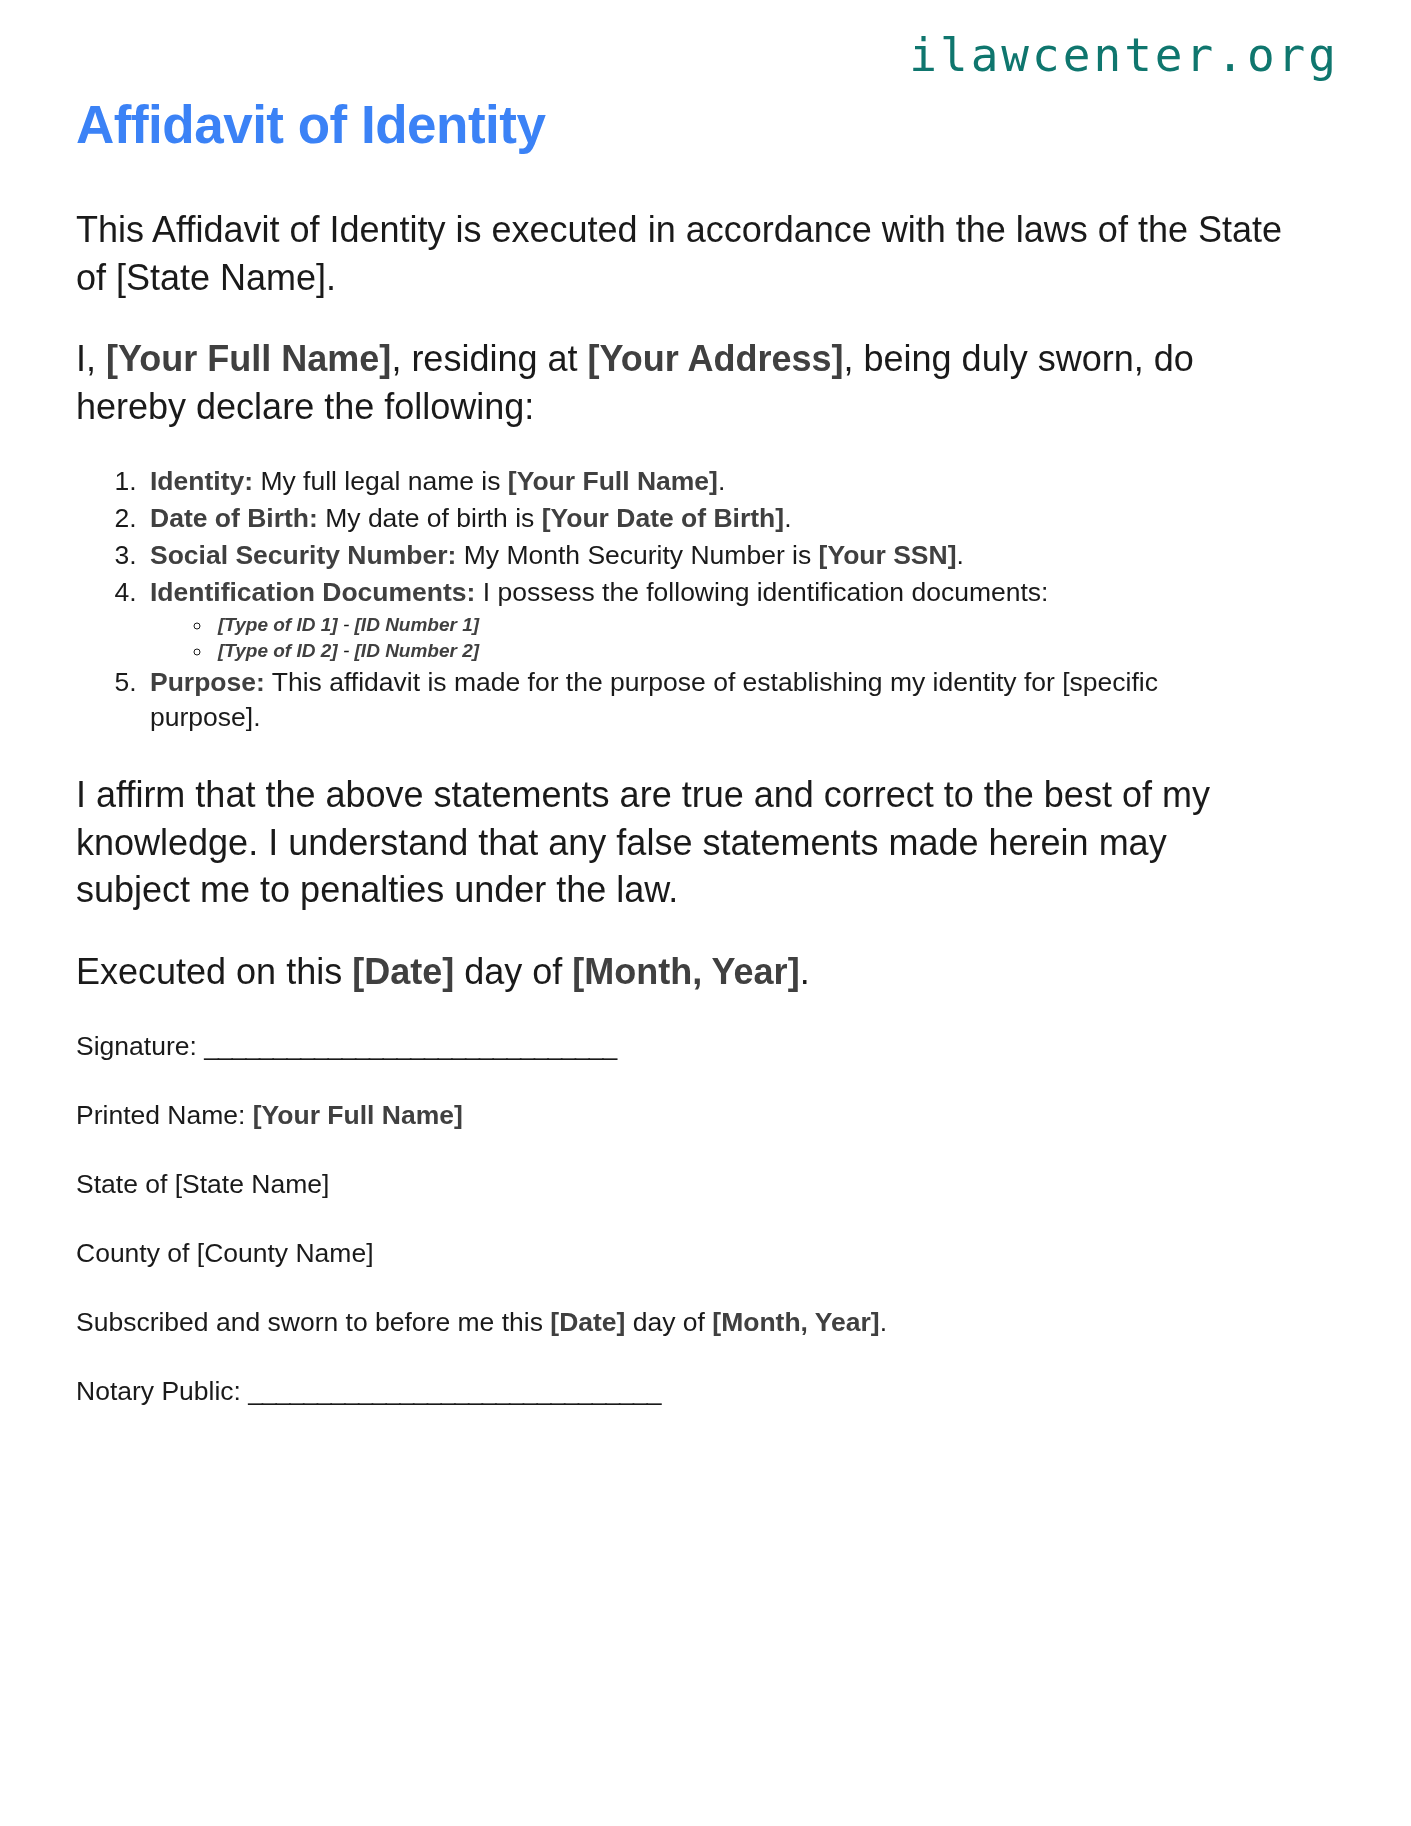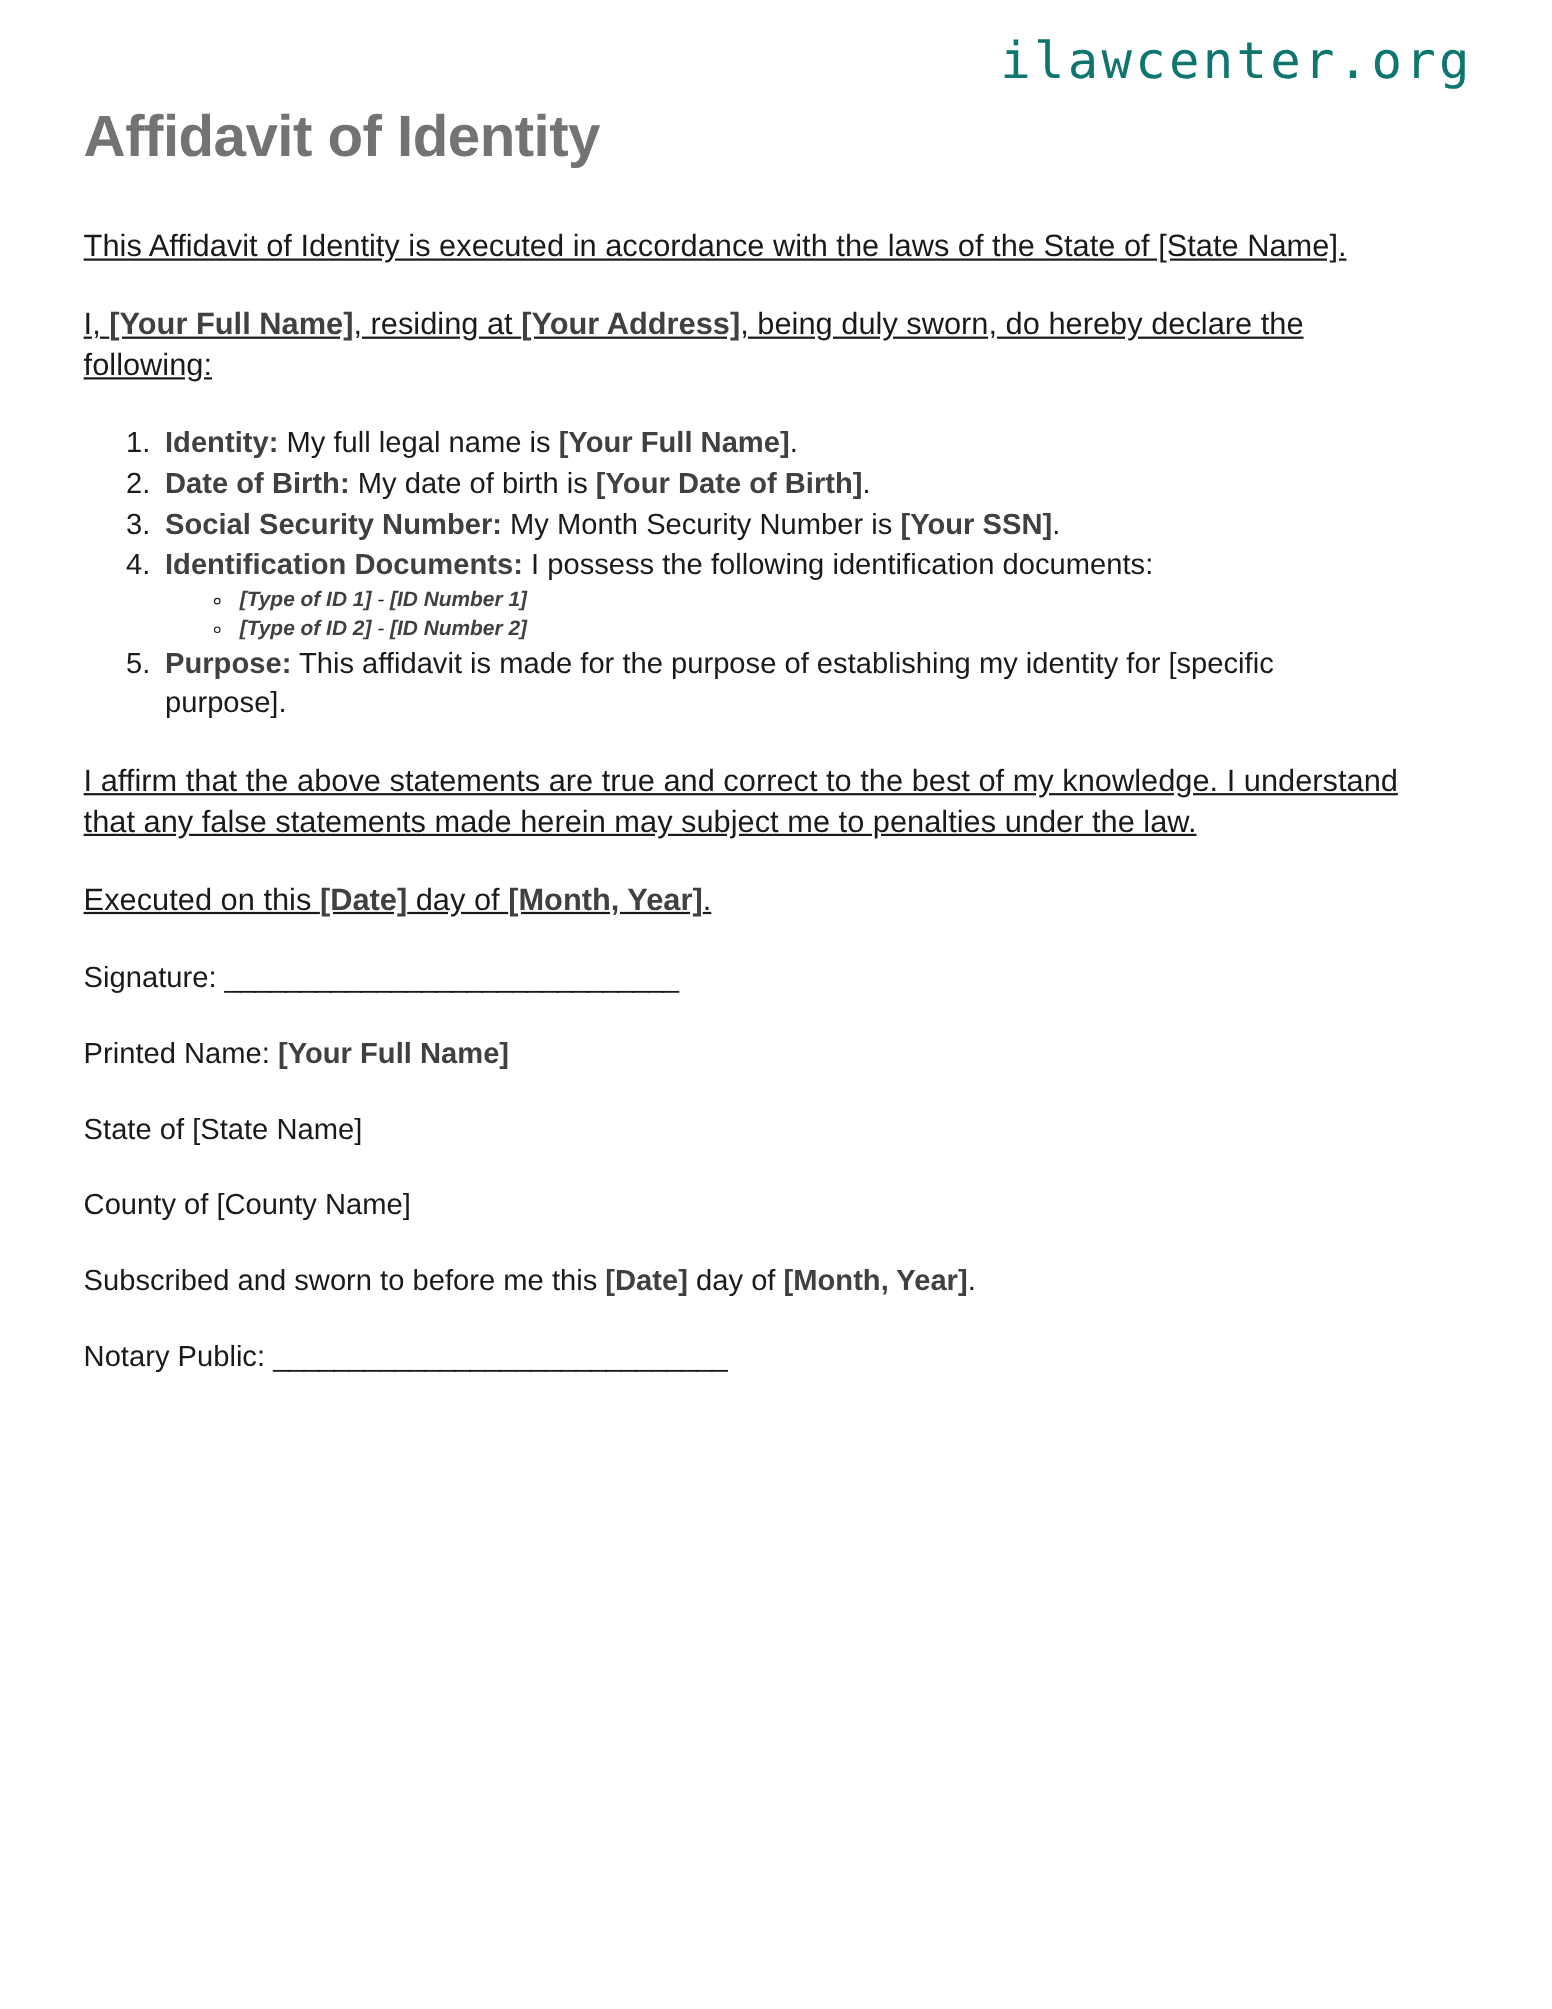--- a/index.html
+++ b/index.html
@@ -38,29 +38,28 @@
     left: 76px;
     top: 96px;
     width: 1240px;
   }
   h1.doc-title {
     font-size: 53px;
     font-weight: bold;
     letter-spacing: -0.5px;
     margin: 0 0 52px 0;
     line-height: 1.1;
-    color: #737373;
+    color: #3b82f6;
   }
   p.para {
-    font-size: 28px;
+    font-size: 36px;
     line-height: 1.32;
     margin: 0 0 34px 0;
     max-width: 1230px;
     color: #1a1a1a;
-    text-decoration: underline;
   }
   p.para.narrow {
     max-width: 1210px;
   }
   b, strong {
     font-weight: bold;
     color: #404040;
   }
   ol.main-list {
     font-size: 26.5px;

